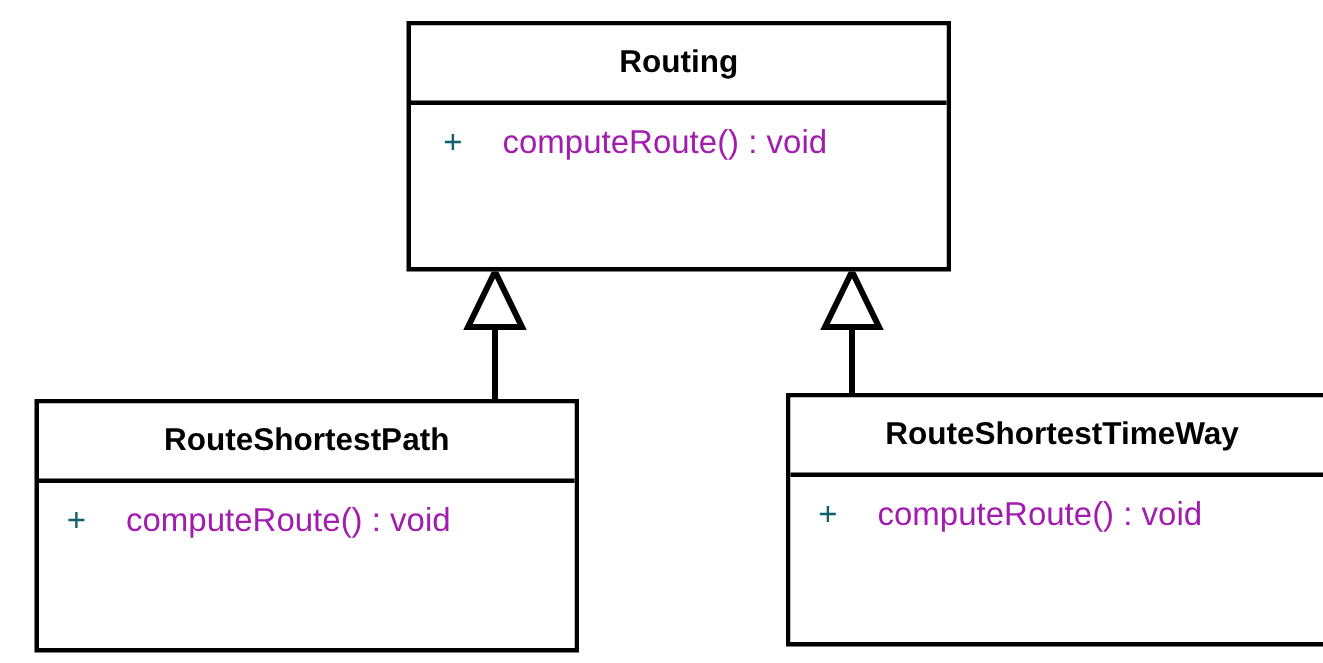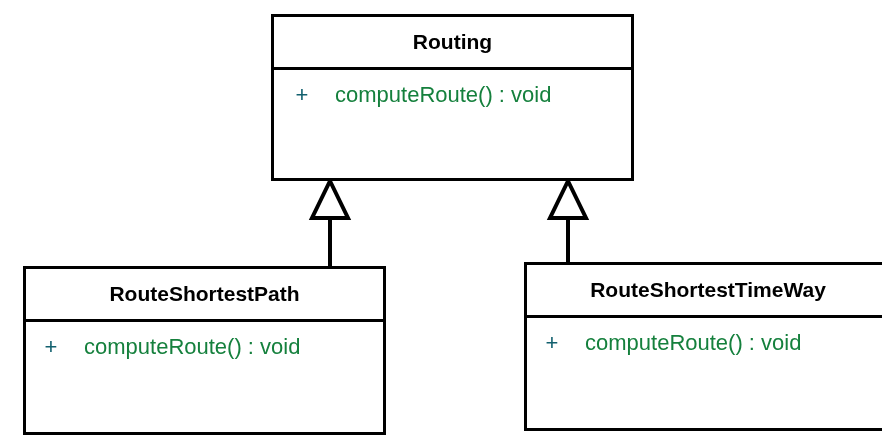--- a/index.html
+++ b/index.html
@@ -54,21 +54,21 @@
     align-items: baseline;
     color: #12606e;
     white-space: nowrap;
   }
   .uml-visibility {
     display: inline-block;
     text-align: center;
     color: #12606e;
   }
   .uml-signature {
-    color: #15803d;
+    color: #a21caf;
   }
 
   
   #class-routing {
     left: 271px;
     top: 14px;
     width: 363px;
     height: 167px;
   }
   #class-routing .uml-name-band { height: 53px; }

